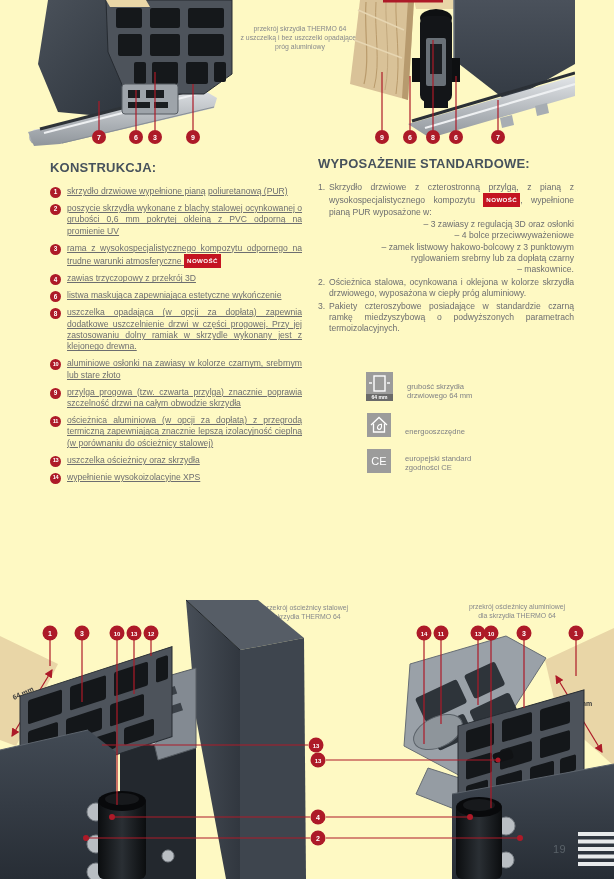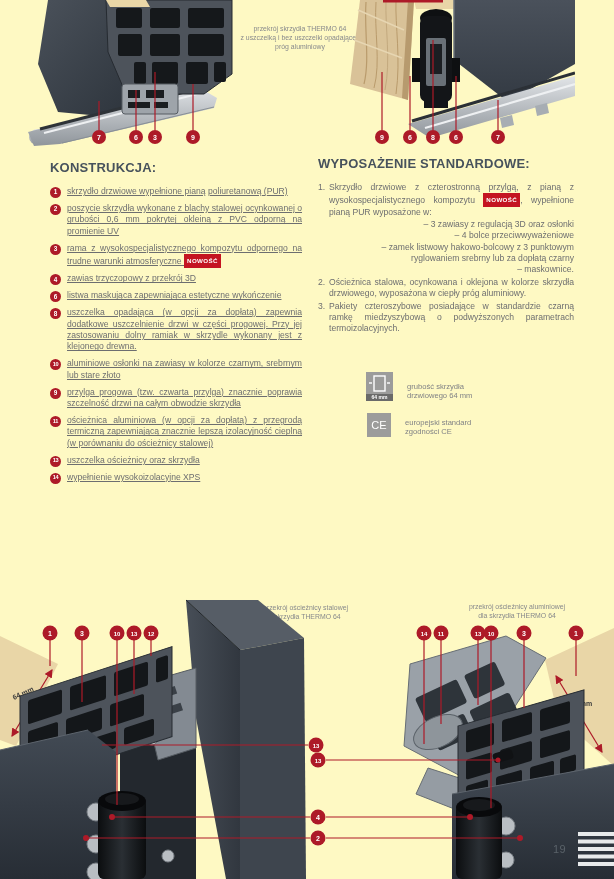--- a/index.html
+++ b/index.html
@@ -206,20 +206,29 @@
         <line x1="3" y1="11" x2="6" y2="11" stroke="#fff" stroke-width="1.4"></line>
         <line x1="21" y1="11" x2="24" y2="11" stroke="#fff" stroke-width="1.4"></line>
         <rect x="0" y="22" width="27" height="7" fill="#6a6a69"></rect>
         <text x="13.5" y="27.3" font-size="5" font-weight="bold" fill="#fff" text-anchor="middle">64 mm</text>
       </svg>
       <div class="flabel">grubość skrzydła drzwiowego 64 mm</div>
     </div>
     <div class="frow">
       <svg width="24" height="24" viewBox="0 0 24 24" style="margin-left:1px;">
         <rect x="0" y="0" width="24" height="24" fill="#9c9c9b"></rect>
+        <polyline points="4,12 12,4.5 20,12" fill="none" stroke="#fff" stroke-width="1.3"></polyline>
+        <polyline points="6.5,10.5 6.5,19 17.5,19 17.5,10.5" fill="none" stroke="#fff" stroke-width="1.3"></polyline>
+        <path d="M12,16.5 C9.5,15.5 10,11.5 14.5,11.2 C14.8,15 13.8,16.3 12,16.5 Z" fill="none" stroke="#fff" stroke-width="1.1"></path>
+      </svg>
+      <div class="flabel">energooszczędne</div>
+    </div>
+    <div class="frow">
+      <svg width="24" height="24" viewBox="0 0 24 24" style="margin-left:1px;">
+        <rect x="0" y="0" width="24" height="24" fill="#9c9c9b"></rect>
         <text x="12" y="16" font-size="11" fill="#fff" text-anchor="middle">CE</text>
       </svg>
       <div class="flabel">europejski standard zgodności CE</div>
     </div>
   </div>
 
   <div class="caption" style="left:263px;top:603px;width:120px;">
     <div>przekrój ościeżnicy stalowej</div>
     <div>dla skrzydła THERMO 64</div>
   </div>

